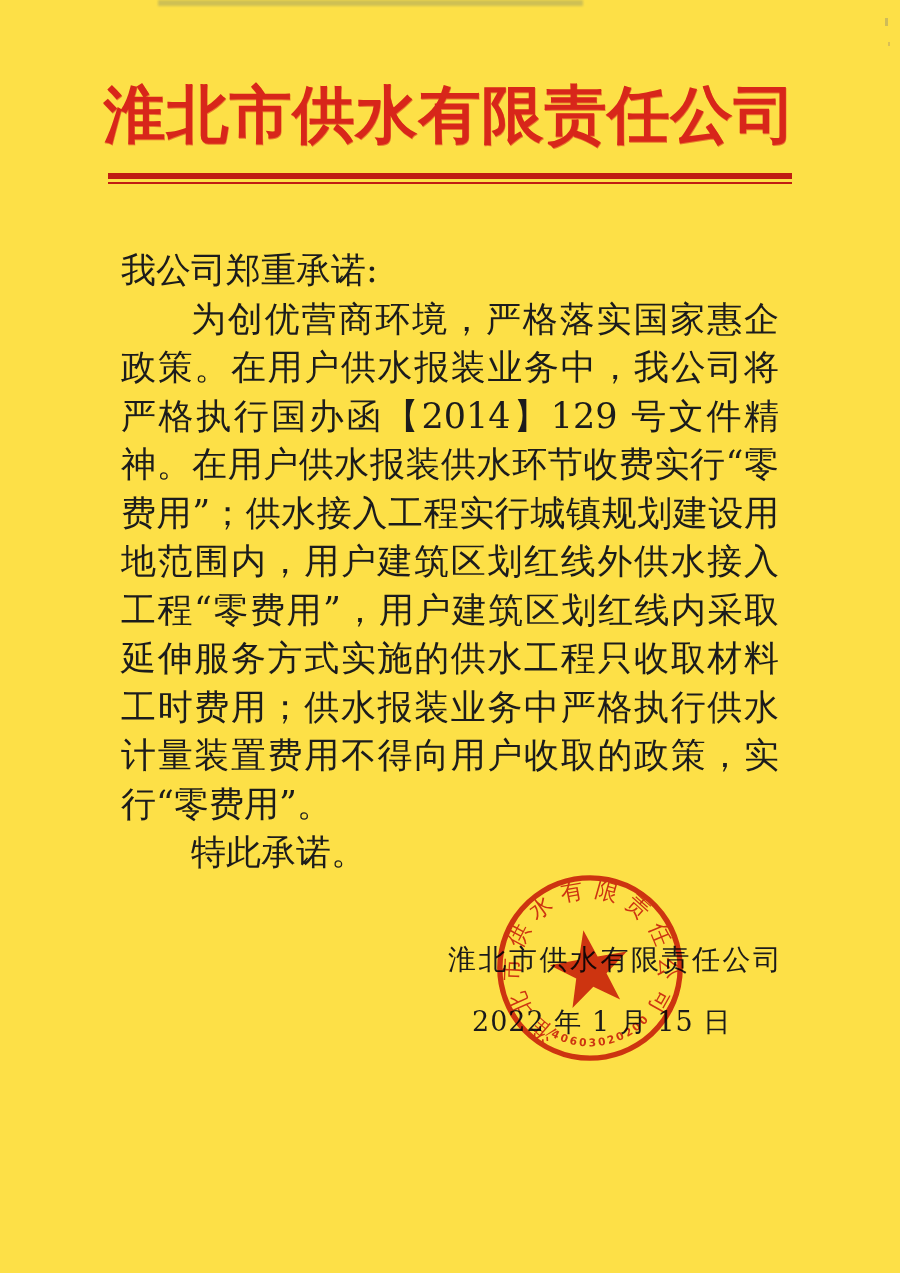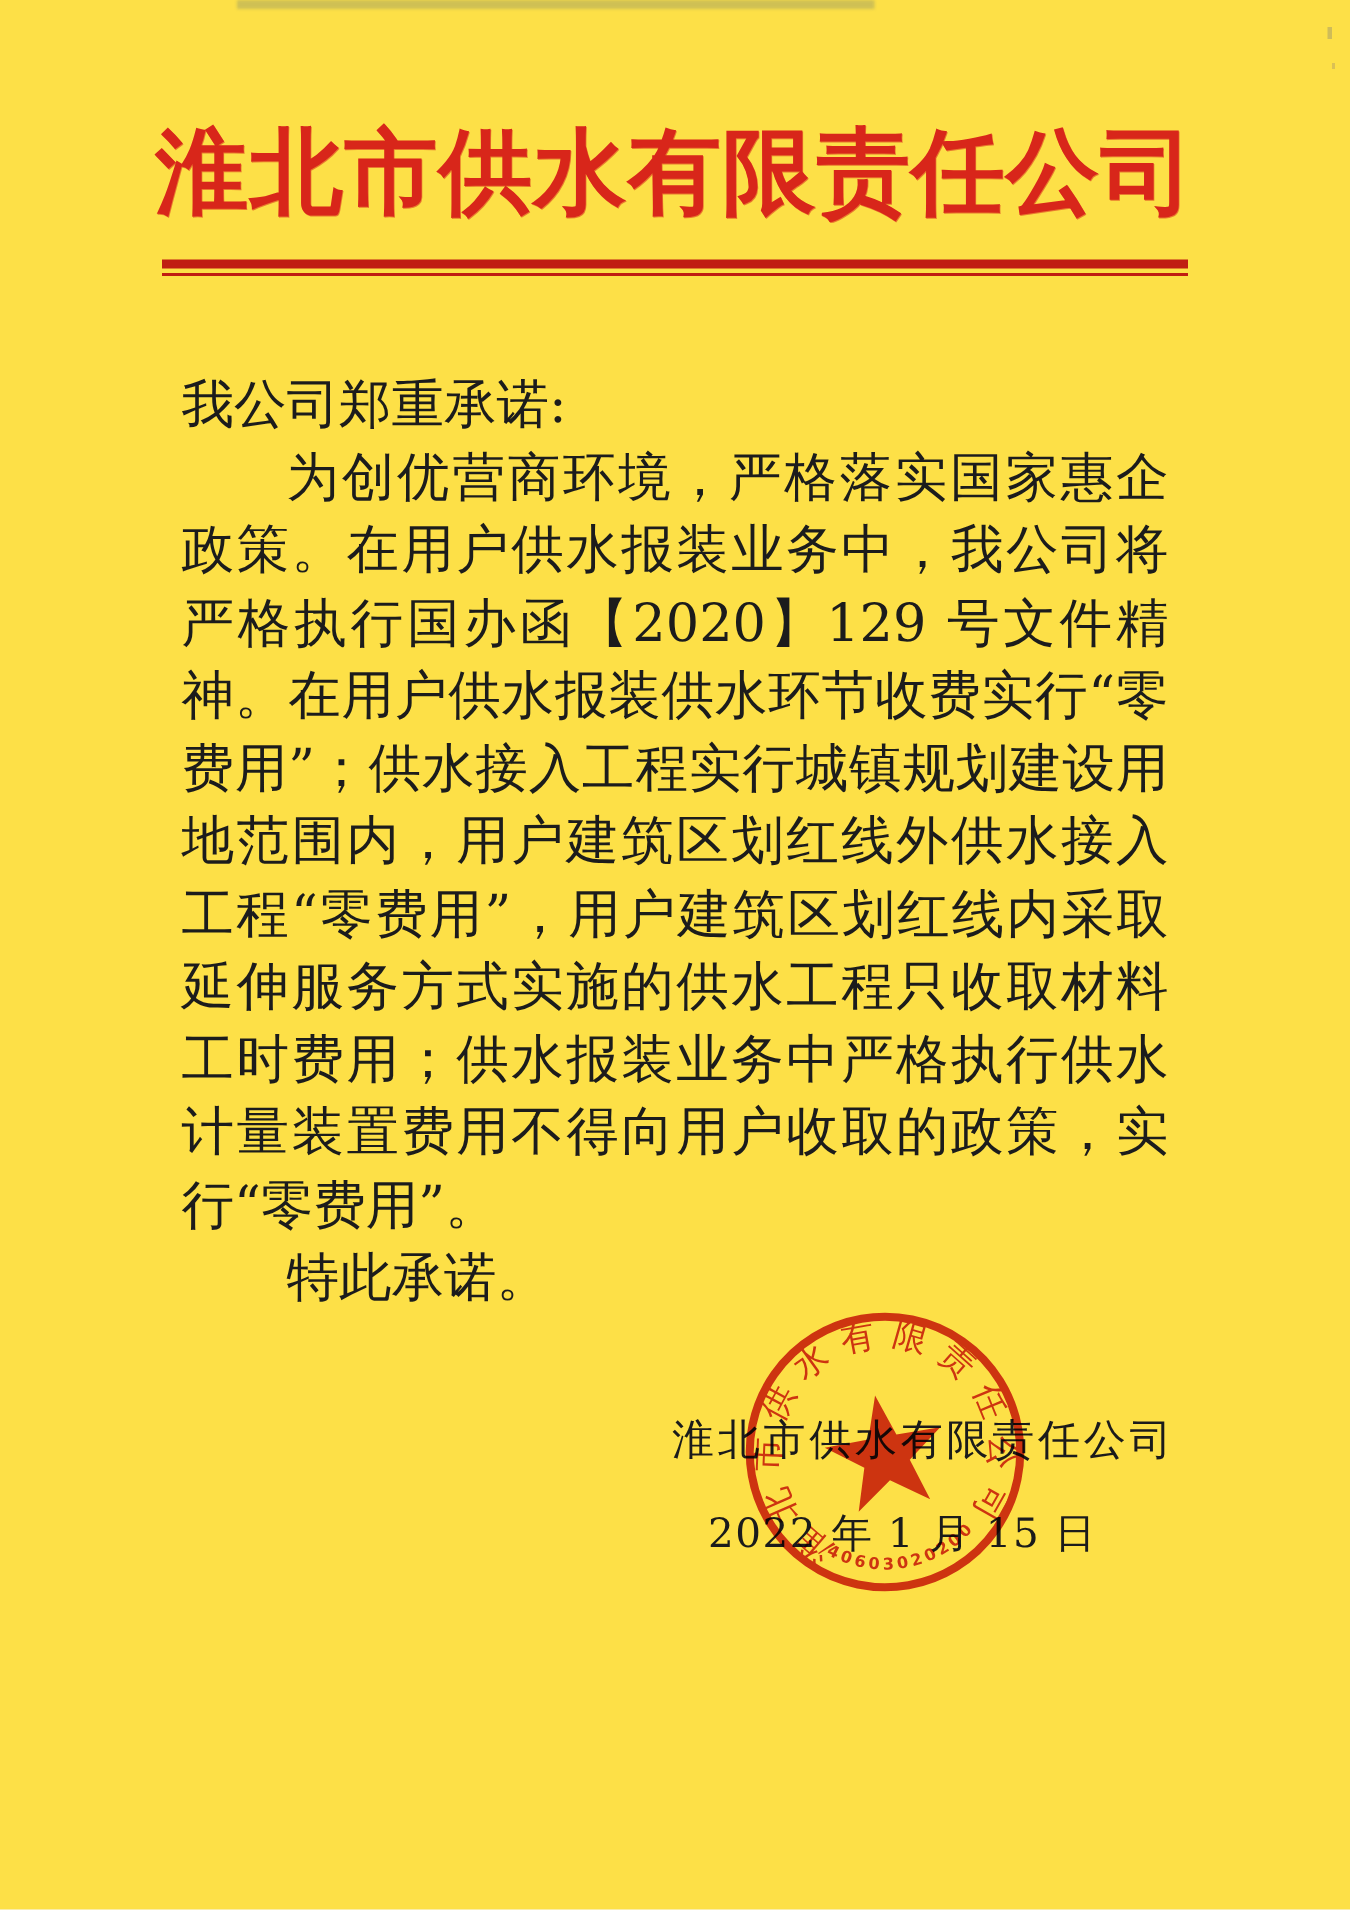--- a/index.html
+++ b/index.html
@@ -110,21 +110,21 @@
       <div class="rule-thick"></div>
       <div class="rule-gap"></div>
       <div class="rule-thin"></div>
     </div>
   </header>
 
   <main>
 
     <div class="body-block">
       <p>我公司郑重承诺:</p>
-      <p class="indent">为创优营商环境，严格落实国家惠企政策。在用户供水报装业务中，我公司将严格执行国办函【2020】129 号文件精神。在用户供水报装供水环节收费实行“零费用”；供水接入工程实行城镇规划建设用地范围内，用户建筑区划红线外供水接入工程“零费用”，用户建筑区划红线内采取延伸服务方式实施的供水工程只收取材料工时费用；供水报装业务中严格执行供水计量装置费用不得向用户收取的政策，实行“零费用”。</p>
+      <p class="indent">为创优营商环境，严格落实国家惠企政策。在用户供水报装业务中，我公司将严格执行国办函【2014】129 号文件精神。在用户供水报装供水环节收费实行“零费用”；供水接入工程实行城镇规划建设用地范围内，用户建筑区划红线外供水接入工程“零费用”，用户建筑区划红线内采取延伸服务方式实施的供水工程只收取材料工时费用；供水报装业务中严格执行供水计量装置费用不得向用户收取的政策，实行“零费用”。</p>
       <p class="indent">特此承诺。</p>
     </div>
   </main>
 
   <div class="sig-company">淮北市供水有限责任公司</div>
   <div class="sig-date">2022 年 1 月 15 日</div>
 
   <div class="seal">
     <svg viewBox="0 0 200 200">
       <defs>

